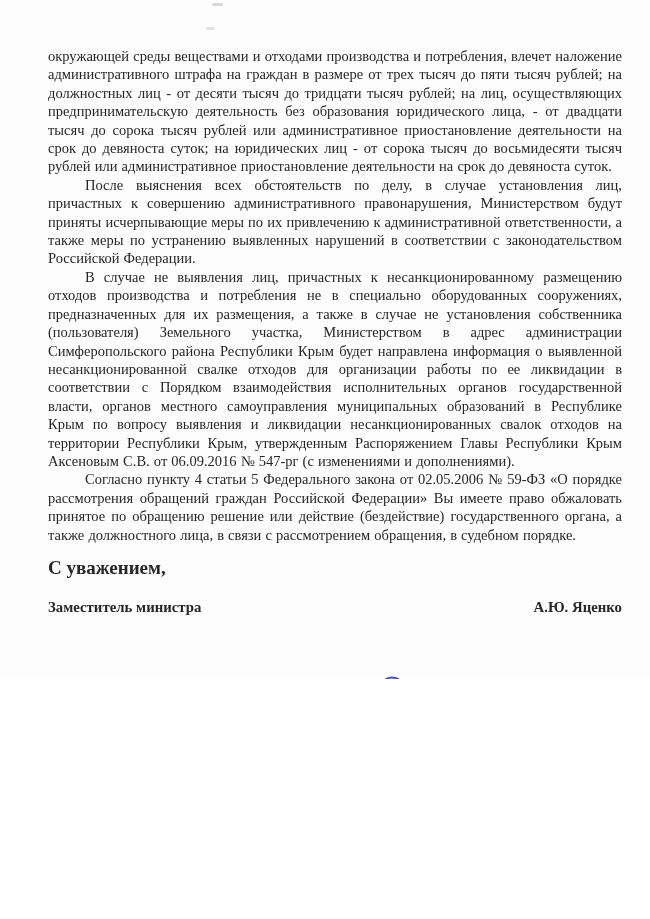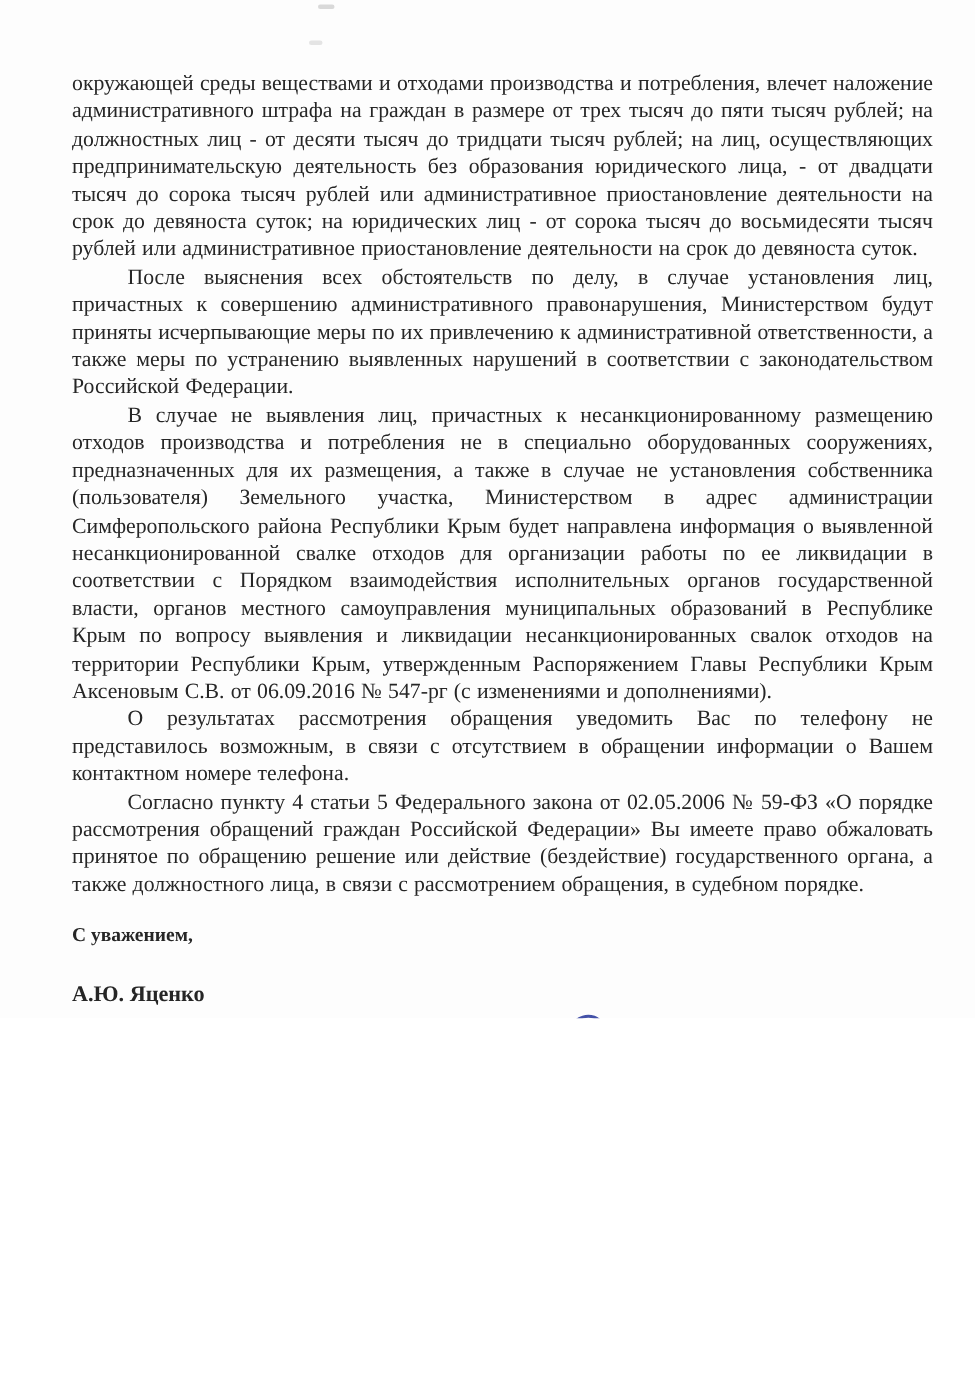--- a/index.html
+++ b/index.html
@@ -31,21 +31,21 @@
     word-spacing: 0.5px;
     color: #262626;
   }
   .para.indent {
     text-indent: 37px;
     font-family: Liberation Serif, serif;
   }
   .closing {
     margin: 0;
     margin-top: 15px;
-    font-size: 13px;
+    font-size: 19px;
     line-height: 18.4px;
     font-weight: bold;
   }
   .sign-row {
     margin-top: 21px;
     display: flex;
     justify-content: space-between;
     align-items: baseline;
     font-size: 14.8px;
     line-height: 18.4px;
@@ -92,26 +92,26 @@
   <div class="artifact a1"></div>
   <div class="artifact a2"></div>
   <div class="artifact a3"></div>
   <div class="artifact a4"></div>
   <div class="artifact a5"></div>
 
   <div class="content">
     <p class="para">окружающей среды веществами и отходами производства и потребления, влечет наложение административного штрафа на граждан в размере от трех тысяч до пяти тысяч рублей; на должностных лиц - от десяти тысяч до тридцати тысяч рублей; на лиц, осуществляющих предпринимательскую деятельность без образования юридического лица, - от двадцати тысяч до сорока тысяч рублей или административное приостановление деятельности на срок до девяноста суток; на юридических лиц - от сорока тысяч до восьмидесяти тысяч рублей или административное приостановление деятельности на срок до девяноста суток.</p>
     <p class="para indent">После выяснения всех обстоятельств по делу, в случае установления лиц, причастных к совершению административного правонарушения, Министерством будут приняты исчерпывающие меры по их привлечению к административной ответственности, а также меры по устранению выявленных нарушений в соответствии с законодательством Российской Федерации.</p>
     <p class="para indent">В случае не выявления лиц, причастных к несанкционированному размещению отходов производства и потребления не в специально оборудованных сооружениях, предназначенных для их размещения, а также в случае не установления собственника (пользователя) Земельного участка, Министерством в адрес администрации Симферопольского района Республики Крым будет направлена информация о выявленной несанкционированной свалке отходов для организации работы по ее ликвидации в соответствии с Порядком взаимодействия исполнительных органов государственной власти, органов местного самоуправления муниципальных образований в Республике Крым по вопросу выявления и ликвидации несанкционированных свалок отходов на территории Республики Крым, утвержденным Распоряжением Главы Республики Крым Аксеновым С.В. от 06.09.2016 № 547-рг (с изменениями и дополнениями).</p>
-    <p class="para indent">О результатах рассмотрения обращения уведомить Вас по телефону не представилось возможным, в связи с отсутствием в обращении информации о Вашем контактном номере телефона.</p>
     <p class="para indent">Согласно пункту 4 статьи 5 Федерального закона от 02.05.2006 № 59-ФЗ «О порядке рассмотрения обращений граждан Российской Федерации» Вы имеете право обжаловать принятое по обращению решение или действие (бездействие) государственного органа, а также должностного лица, в связи с рассмотрением обращения, в судебном порядке.</p>
 
     <p class="closing">С уважением,</p>
 
     <div class="sign-row">
+      <span>Заместитель министра</span>
       <span>А.Ю. Яценко</span>
     </div>
   </div>
 
   <svg class="signature" viewBox="0 0 105 100" aria-hidden="true">
     <path d="M96,12 C74,17 50,28 33,40 C15,52 4,69 8,81 C12,93 31,90 45,75 C59,60 66,42 62,29"></path>
     <path d="M57,16 C52,34 46,56 43,75 M47,25 C43,42 38,58 35,70"></path>
     <path d="M34,52 C45,44 56,45 65,50"></path>
     <path d="M70,31 C63,13 74,4 84,7 C94,11 94,27 86,33 C79,37 71,36 70,29"></path>
     <path d="M85,11 C89,28 88,48 81,60 C75,69 68,72 63,66"></path>

